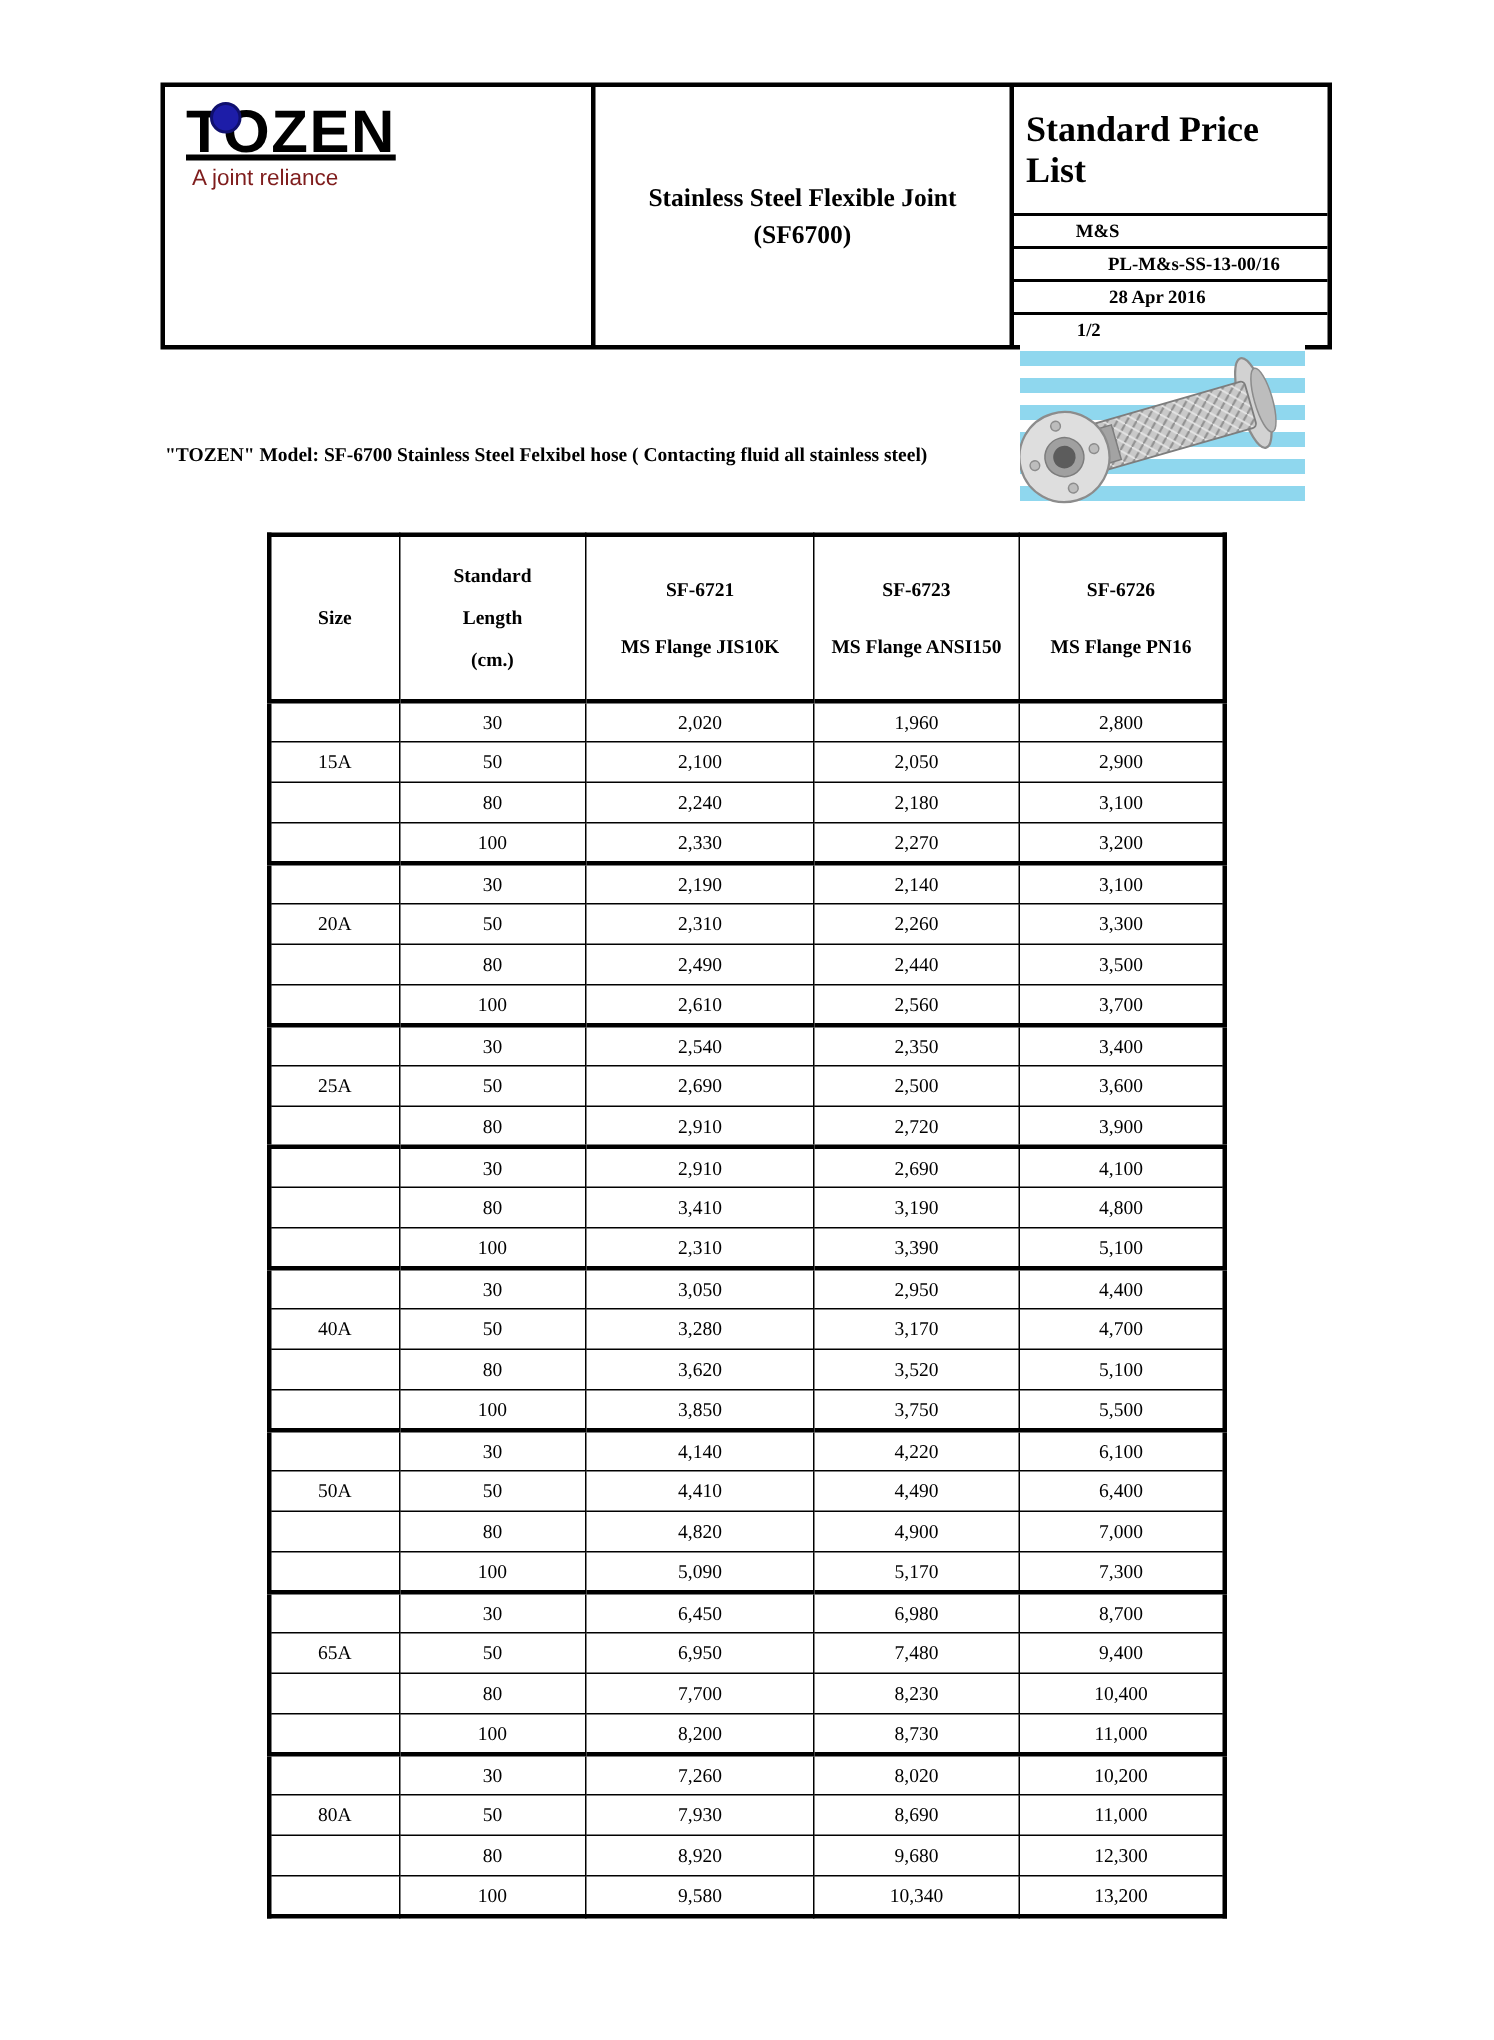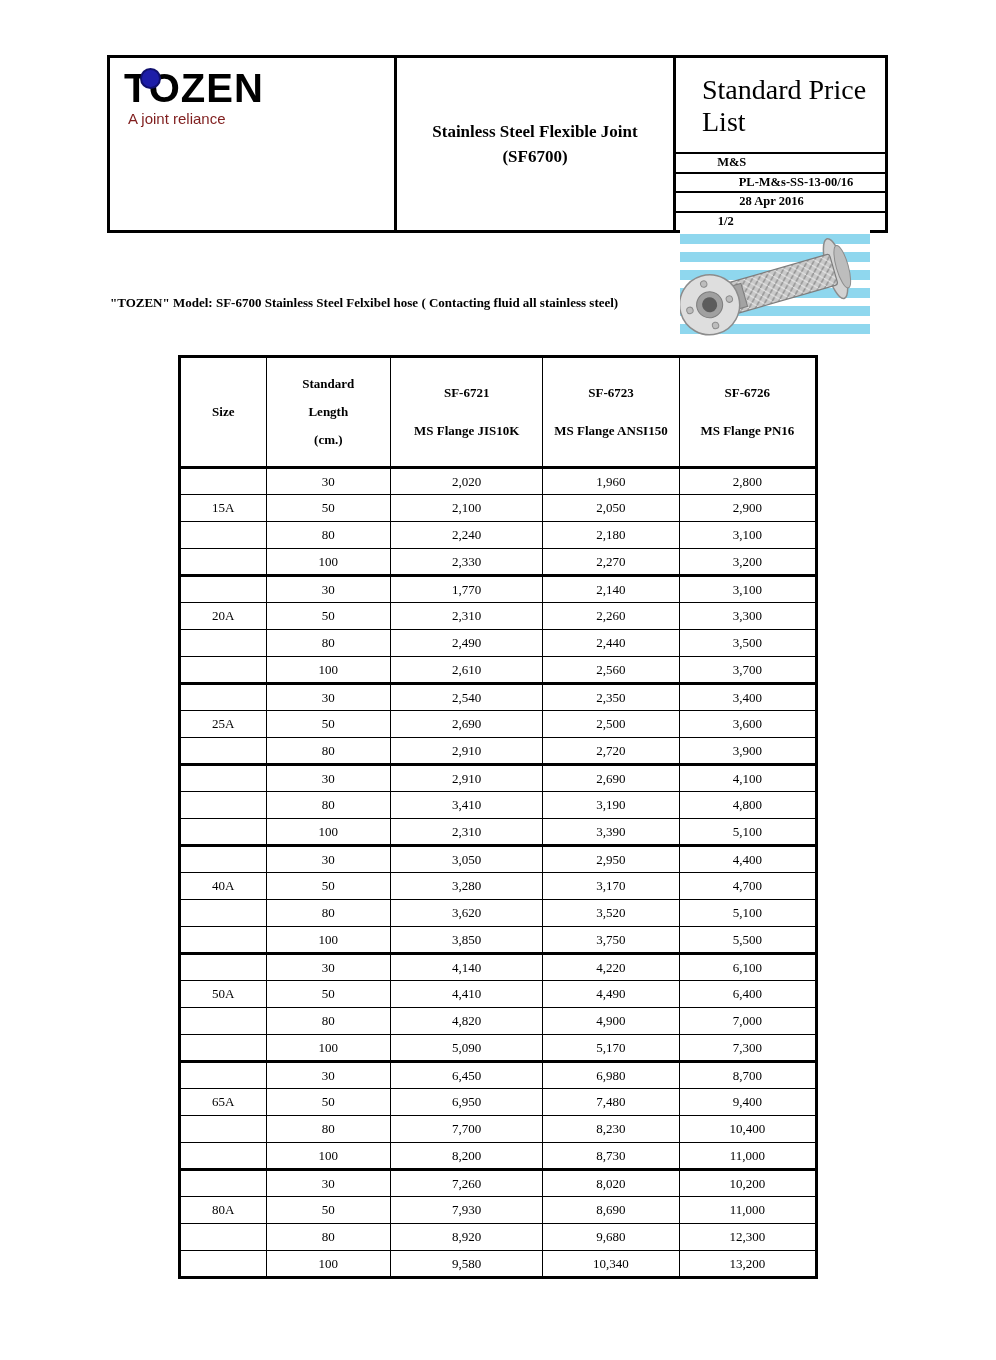--- a/index.html
+++ b/index.html
@@ -20,39 +20,39 @@
     display:flex;
     background:#fff;
   }
   .logo-cell {
     width:287px; border-right:3px solid #000;
     padding:10px 0 0 14px; position:relative;
   }
   .logo-text {
     font-family:"Liberation Sans", sans-serif;
     font-weight:bold; font-size:40px; line-height:1;
-    letter-spacing:1px; position:relative; display:inline-block;
+    letter-spacing:1px; position:relative; display:inline-block;text-decoration:underline;
   }
   .logo-o-mark {
     position:absolute; left:30px; top:10px;
     width:21px; height:21px; border-radius:50%;
     background:#1d1da8; border:2px solid #10106e;
   }
   .logo-tagline {
     font-family:"Liberation Sans", sans-serif;
     font-size:15px; color:#7f1d1d; margin:2px 0 0 4px;
   }
   .title-cell {
     flex:1; border-right:3px solid #000;
     display:flex; flex-direction:column; justify-content:center; align-items:center;
     text-align:center; font-weight:bold; font-size:17px; line-height:1.5;
   }
   .pricelist-cell { width:209px; display:flex; flex-direction:column; }
   .pl-title {
-    font-weight:normal; font-size:28px; padding:16px 8px 14px 26px;
+    font-weight:bold; font-size:24px; padding:16px 8px 14px 8px;
     border-bottom:2px solid #000;
   }
   .pl-row {
     flex:1; display:flex; align-items:center;
     font-weight:bold; font-size:12.5px;
     padding:0 6px; border-bottom:2px solid #000;
     white-space:nowrap; overflow:hidden;
   }
   .pl-row:last-child { border-bottom:none; }
   .pl-row .pl-label { margin-right:6px;margin-top:32px; }
@@ -227,21 +227,21 @@
         <tr>
           <td></td>
           <td>100</td>
           <td>2,330</td>
           <td>2,270</td>
           <td>3,200</td>
         </tr>
         <tr class="group-start">
           <td></td>
           <td>30</td>
-          <td>1,770</td>
+          <td>2,190</td>
           <td>2,140</td>
           <td>3,100</td>
         </tr>
         <tr>
           <td>20A</td>
           <td>50</td>
           <td>2,310</td>
           <td>2,260</td>
           <td>3,300</td>
         </tr>

